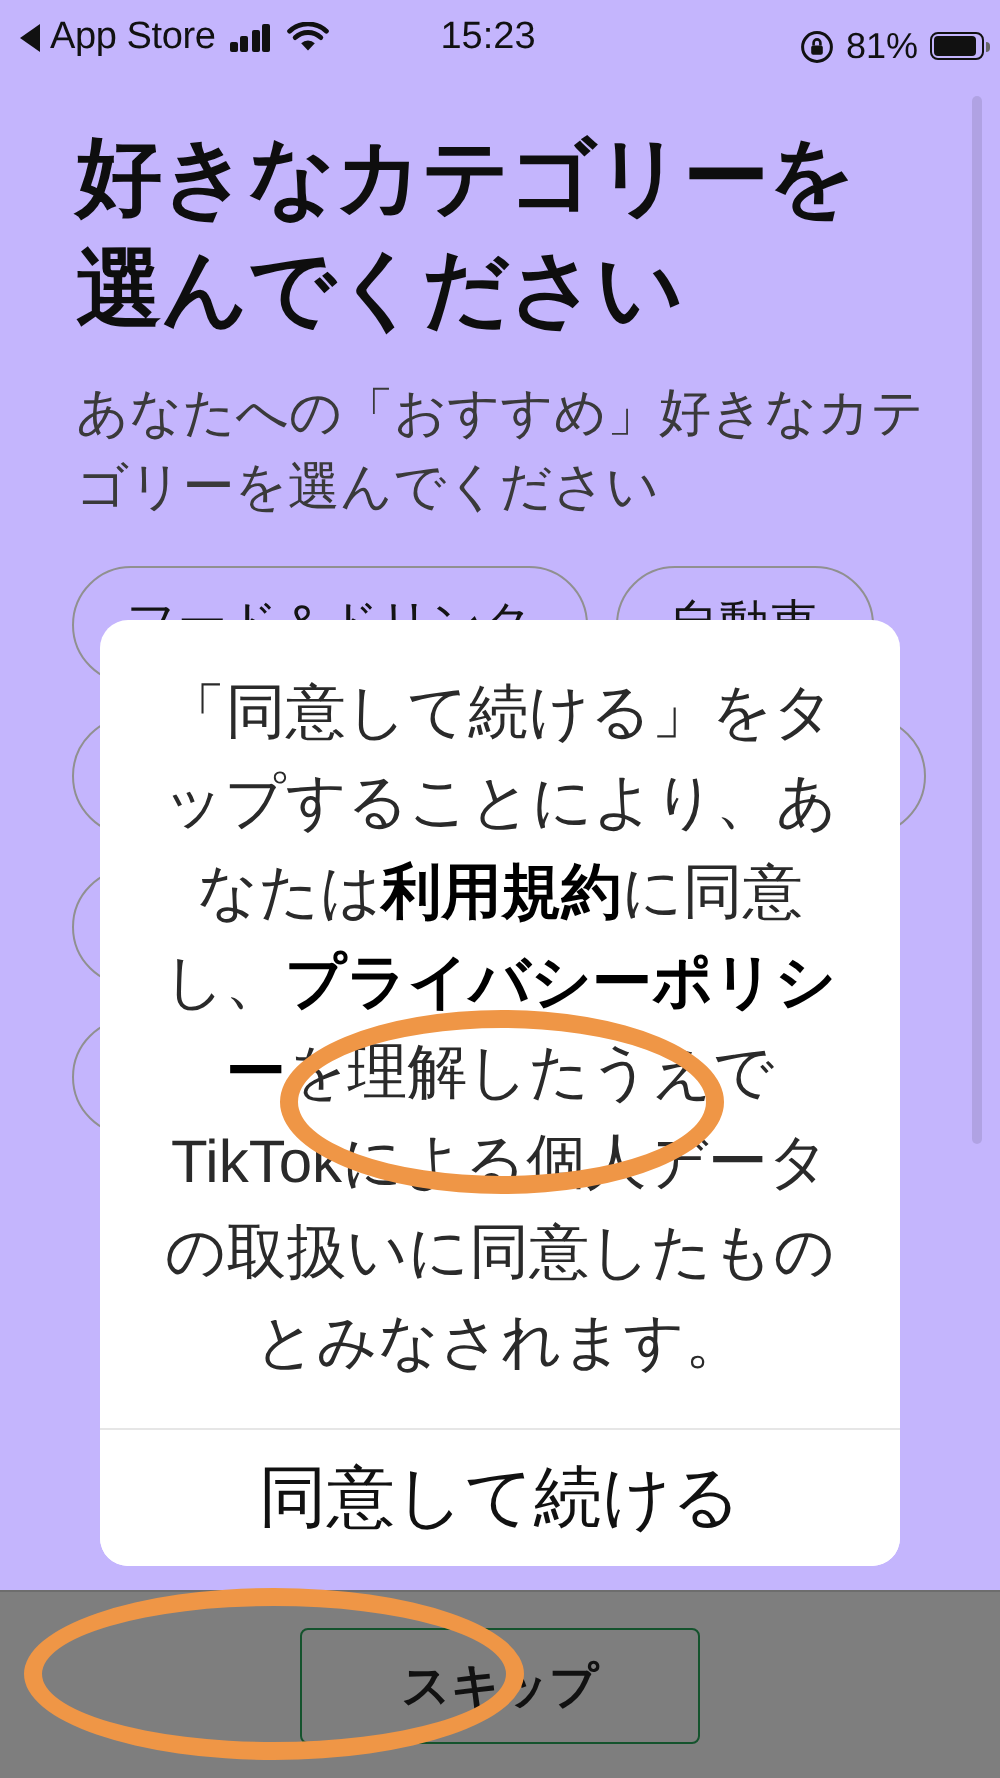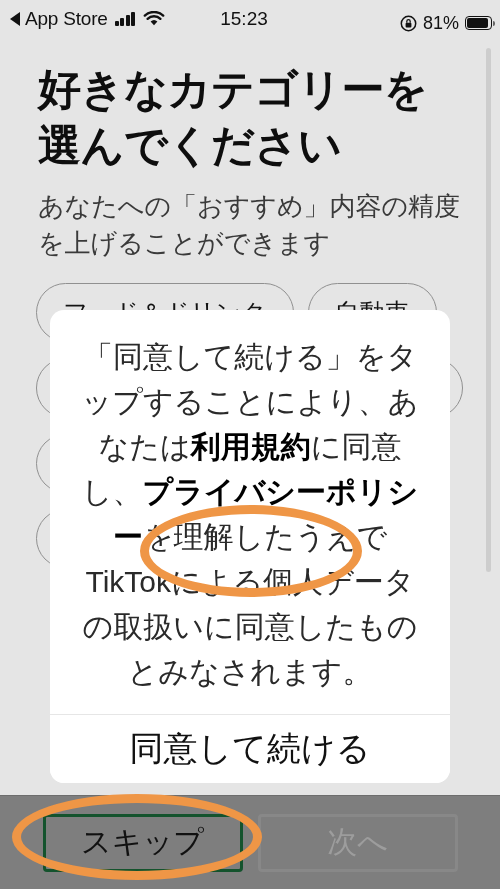--- a/index.html
+++ b/index.html
@@ -10,21 +10,21 @@
     width: 500px;
     height: 889px;
     overflow: hidden;
     font-family: "Liberation Sans", "DejaVu Sans", sans-serif;
     background: #7f7f7f;
   }
   #phone {
     position: relative;
     width: 500px;
     height: 889px;
-    background: #e5e5e5;
+    background: #c4b5fd;
     overflow: hidden;
   }
 
   
   #statusbar {
     position: absolute;
     top: 0; left: 0;
     width: 500px;
     height: 38px;
     display: flex;
@@ -172,25 +172,25 @@
     border-top: 1px solid #6d6d6d;
     display: flex;
     align-items: center;
     justify-content: center;
     gap: 15px;
     z-index: 18;
   }
   .bottom-btn {
     width: 200px;
     height: 58px;
-    border: 3px solid #14532d;
+    border: 1px solid #14532d;
     border-radius: 4px;
     background: transparent;
-    font-size: 30px;
-    font-weight: normal;
+    font-size: 24px;
+    font-weight: bold;
     display: flex;
     align-items: center;
     justify-content: center;
     box-sizing: border-box;
   }
   #btn-skip { color: #111; }
   #btn-next { color: #9d9d9d; border-color: #888; }
 
   
   #scrim {
@@ -293,38 +293,37 @@
       </span>
       <span id="sb-batt-pct">81%</span>
       <span class="battery">
           <span class="fill"></span>
         </span>
     </div>
   </div>
 
   <div id="content">
     <h1 id="heading">好きなカテゴリーを選んでください</h1>
-    <p id="subheading">あなたへの「おすすめ」内容の精度を上げることができます</p>
+    <p id="subheading">あなたへの「おすすめ」好きなカテゴリーを選んでください</p>
 
     <div id="chips">
       <div class="chip">フード＆ドリンク</div>
       <div class="chip">自動車</div>
       <div class="chip">動物・ペット</div>
       <div class="chip">ライフハック</div>
       <div class="chip" style="width:152px;">&nbsp;</div>
       <div class="chip" style="width:118px;">&nbsp;</div>
       <div class="chip" style="width:96px;">&nbsp;</div>
     </div>
   </div>
 
   <div id="scrollthumb"></div>
 
   <div id="bottombar">
     <div class="bottom-btn" id="btn-skip">スキップ</div>
-    <div class="bottom-btn" id="btn-next">次へ</div>
   </div>
 
   <div id="scrim"></div>
   <div id="modal">
     <div id="modal-body"><span>「同意して続ける」をタップすることにより、あなたは</span><b>利用規約</b><span>に同意し、</span><b>プライバシーポリシー</b><span>を理解したうえでTikTokによる個人データの取扱いに同意したものとみなされます。</span></div>
     <div id="modal-divider"></div>
     <div id="modal-btn">同意して続ける</div>
   </div>
 
   <div class="annot" id="annot-agree"></div>

